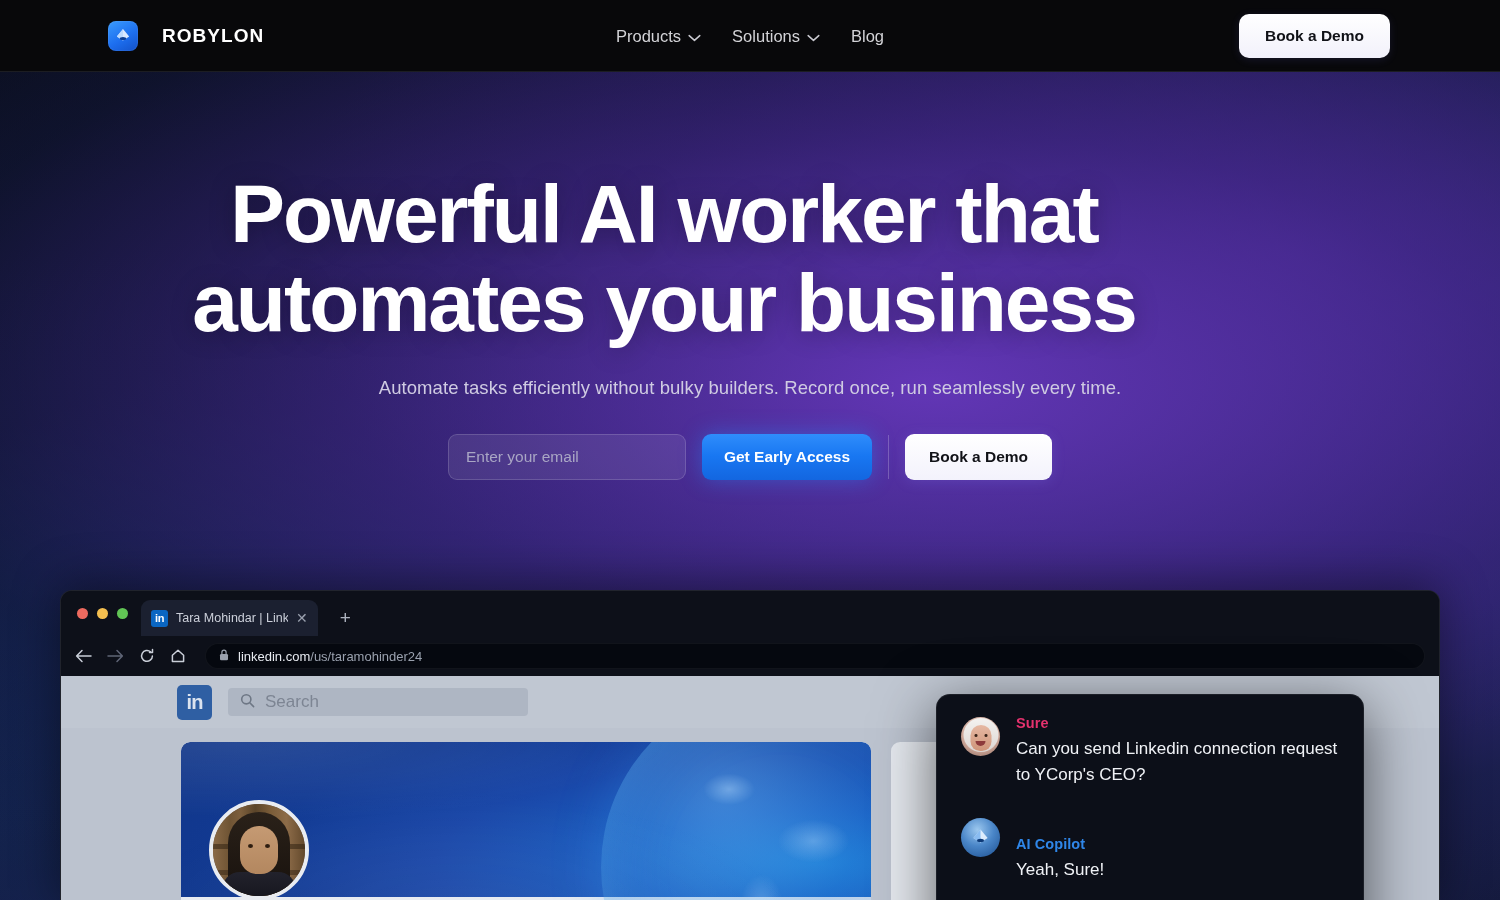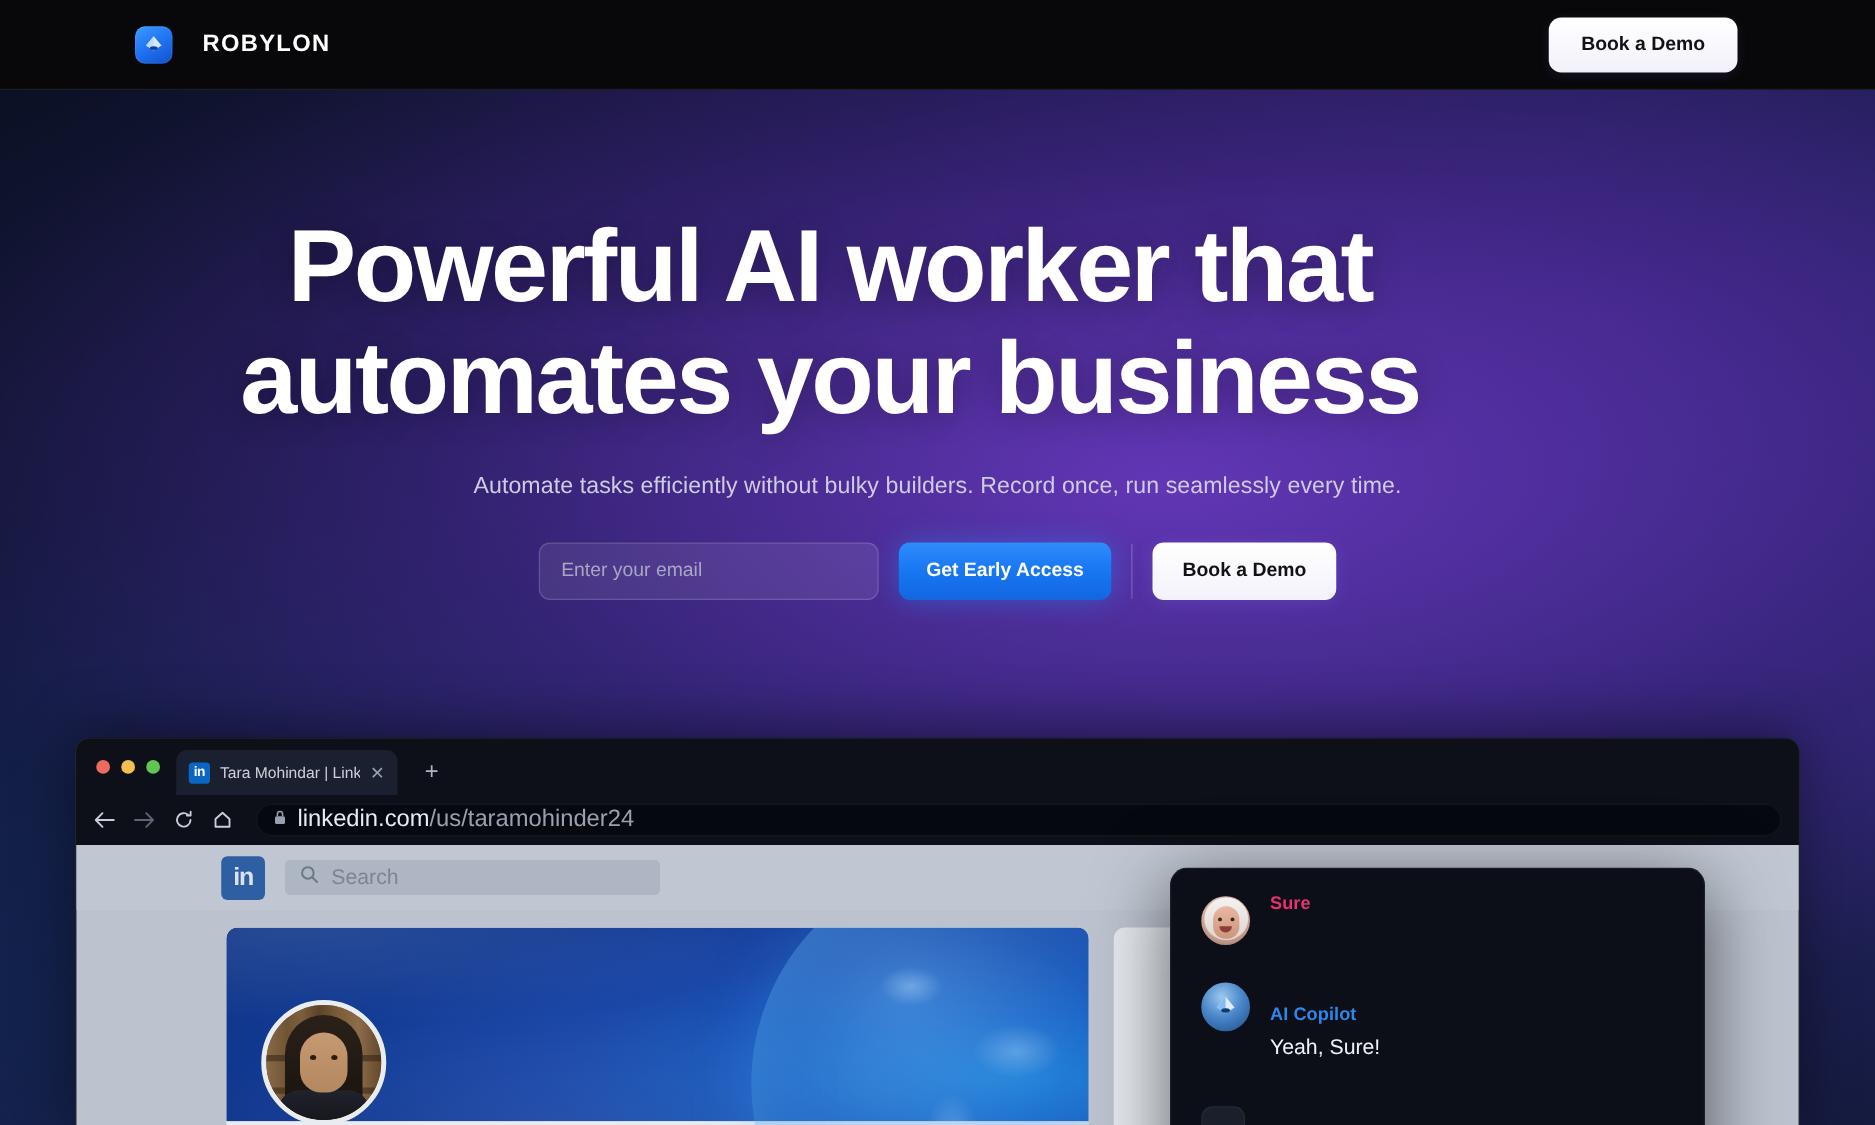--- a/index.html
+++ b/index.html
@@ -78,21 +78,21 @@
     position:absolute; top:305px; left:0; width:1500px;
     text-align:center; color:#cfcbe2;
     font-size:18.5px; letter-spacing:.004em;
   }
 
   .cta-row {
     position:absolute; top:362px; left:0; width:1500px;
     display:flex; align-items:center; justify-content:center; gap:0;
   }
   .email-field {
-    width:272px; height:46px; border-radius:9px;
+    width:238px; height:46px; border-radius:9px;
     background:rgba(255,255,255,.085);
     border:1px solid rgba(255,255,255,.155);
     color:#ffffff; font-size:15.5px; padding:0 17px;
     font-family:"Liberation Sans", sans-serif;
     outline:none;
   }
   .email-field::placeholder { color:#a9a6c4; }
   .btn-early {
     margin-left:16px;
     height:46px; padding:0 22px; border:none; border-radius:9px;
@@ -158,21 +158,21 @@
   }
   .nav-btn { color:#c3c8d2; font-size:16px; cursor:pointer; line-height:1;
              display:flex; align-items:center; }
   .nav-btn.dim { color:#5a6070; }
   .url-pill {
     flex:1; height:26px; border-radius:13px;
     background:#05080f; border:1px solid rgba(255,255,255,.05);
     display:flex; align-items:center; gap:9px; padding:0 13px;
     margin-left:4px;
   }
-  .url-text { font-size:19px; color:#9aa1ae; white-space:nowrap; }
+  .url-text { font-size:13px; color:#9aa1ae; white-space:nowrap; }
   .url-text b { color:#e7eaf0; font-weight:normal; }
 
   .browser-viewport {
     position:relative; height:235px; background:#bcc3cf; overflow:hidden;
   }
   .li-topbar {
     height:52px; background:#c0c7d2; display:flex; align-items:center;
     padding-left:116px; gap:16px;
   }
   .li-logo {
@@ -331,20 +331,41 @@
       <span class="brand-mark">
         <svg width="20" height="20" viewBox="0 0 20 20" aria-hidden="true">
           <path d="M10 3 L16.2 10.4 L10 14.4 L3.8 10.4 Z" fill="#eaf3ff" opacity="0.92"></path>
           <path d="M10 3 L10 14.4 L3.8 10.4 Z" fill="#b9d8ff" opacity="0.85"></path>
           <ellipse cx="10" cy="12.4" rx="3.1" ry="1.5" fill="#0f3f92"></ellipse>
         </svg>
       </span>
       <span class="brand-name">ROBYLON</span>
     </div>
 
+    <nav class="nav">
+      <div class="nav-item">
+        <span>Products</span>
+        <span class="chev">
+          <svg width="13" height="8" viewBox="0 0 13 8">
+              <path d="M1.2 1.6 L6.5 6.4 L11.8 1.6" stroke="#c9c9d0" stroke-width="1.5" fill="none" stroke-linecap="round" stroke-linejoin="round"></path>
+            </svg>
+        </span>
+      </div>
+      <div class="nav-item">
+        <span>Solutions</span>
+        <span class="chev">
+          <svg width="13" height="8" viewBox="0 0 13 8">
+              <path d="M1.2 1.6 L6.5 6.4 L11.8 1.6" stroke="#c9c9d0" stroke-width="1.5" fill="none" stroke-linecap="round" stroke-linejoin="round"></path>
+            </svg>
+        </span>
+      </div>
+      <div class="nav-item">
+        <span>Blog</span>
+      </div>
+    </nav>
 
     <button class="header-cta">Book a Demo</button>
   </div>
 
   <div class="hero">
     <div class="hero-inner">
 
       <h1 class="headline">
         <span>Powerful AI worker that</span>
         <span class="l2">automates your business</span>
@@ -451,20 +472,21 @@
           <span class="msg-avatar av-emma">
             <span class="hair"></span>
             <span class="face">
                 <span class="eye l"></span>
                 <span class="eye r"></span>
                 <span class="smile"></span>
               </span>
           </span>
           <div class="msg-body">
             <div class="msg-name emma">Sure</div>
+            <div class="msg-text">Can you send Linkedin connection request to YCorp's CEO?</div>
           </div>
         </div>
 
         <div class="msg second">
           <span class="msg-avatar av-bot">
             <svg width="23" height="23" viewBox="0 0 20 20" aria-hidden="true">
               <path d="M10 3 L16.2 10.4 L10 14.4 L3.8 10.4 Z" fill="#e8f3ff" opacity="0.92"></path>
               <path d="M10 3 L10 14.4 L3.8 10.4 Z" fill="#7fb6f0" opacity="0.9"></path>
               <ellipse cx="10" cy="12.5" rx="3" ry="1.5" fill="#0d3a78"></ellipse>
             </svg>

